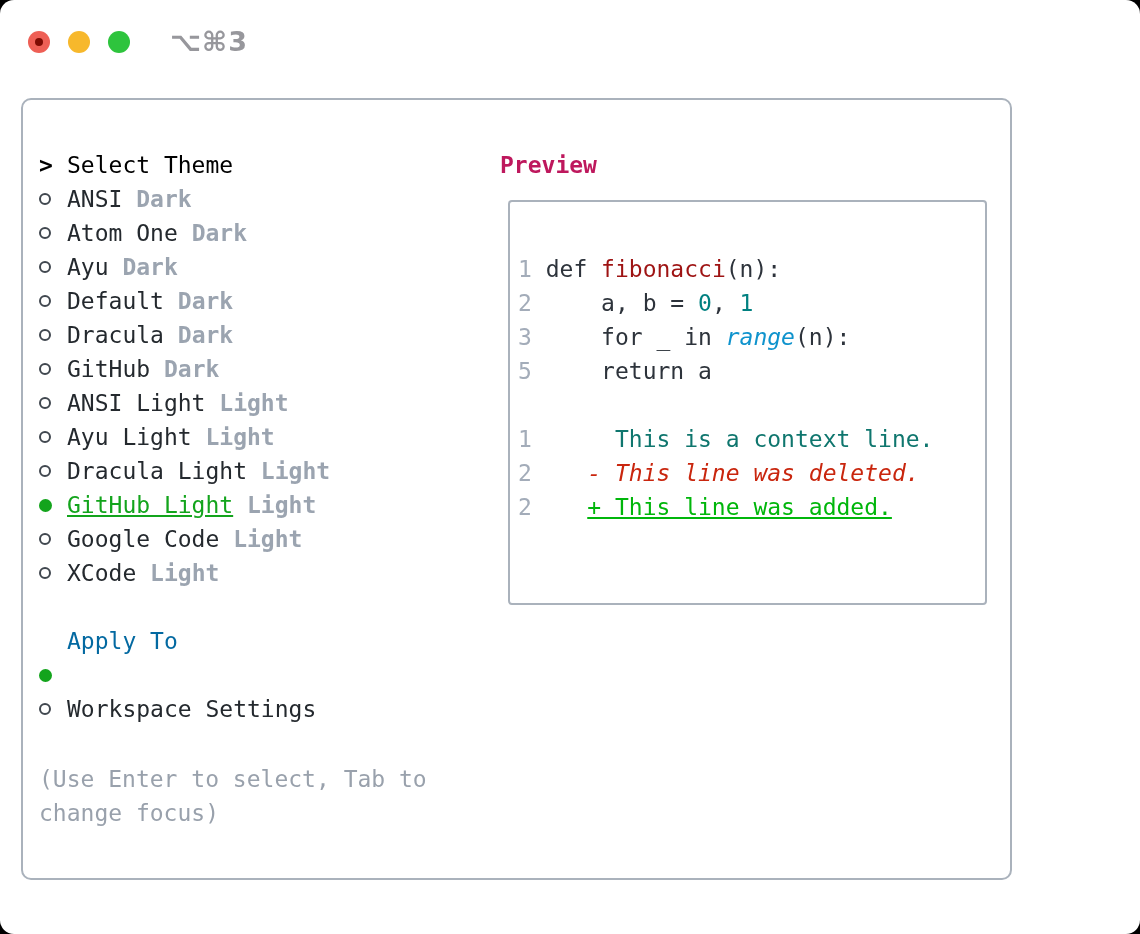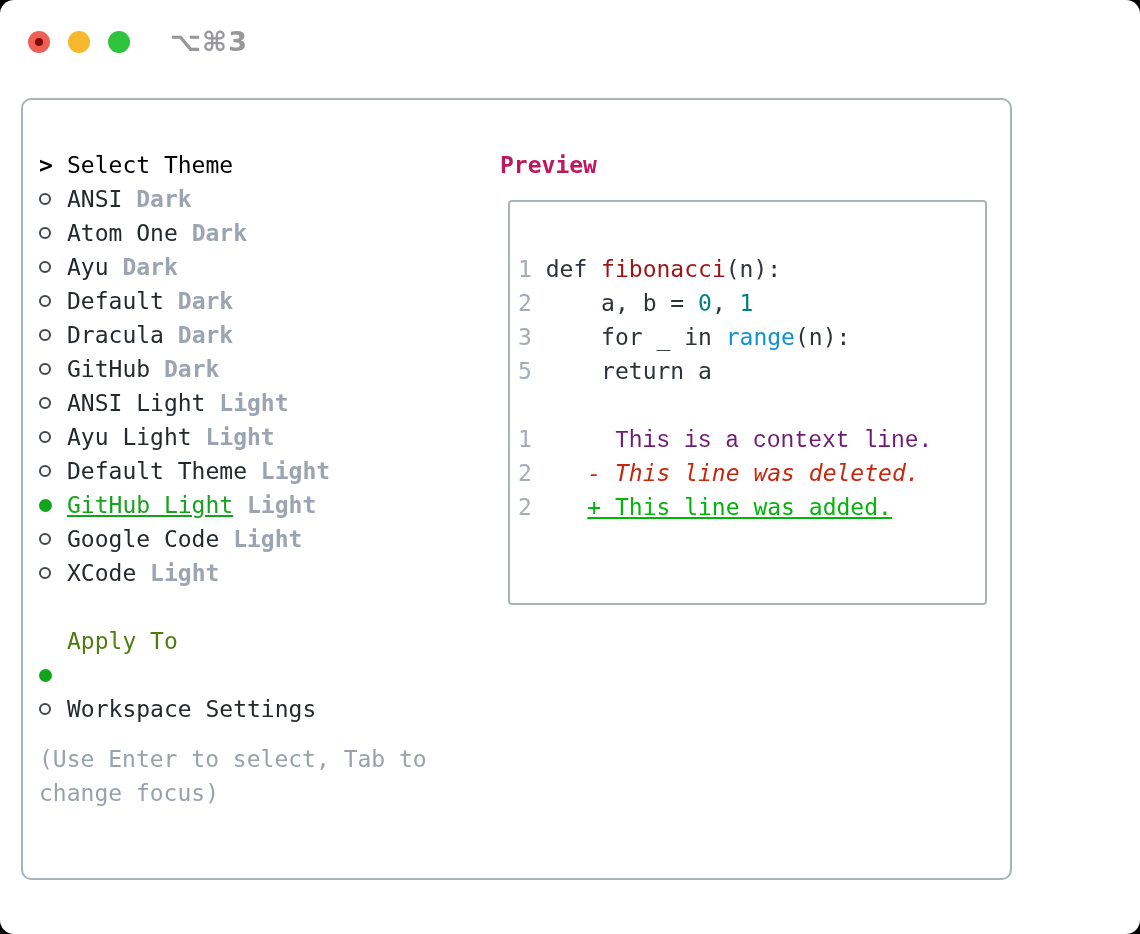--- a/index.html
+++ b/index.html
@@ -38,37 +38,37 @@
   
   .row { display:flex; align-items:center; height:34px; font-size:23px; color:#24292e; }
   .marker { width:28px; flex:none; display:flex; align-items:center; }
   .hdr-marker { font-weight:bold; color:#000; font-size:23px; }
   .radio { width:12px; height:12px; border-radius:50%; border:2px solid #40474f; box-sizing:border-box; }
   .radio.filled { width:13px; height:13px; border:none; background:var(--selection-green,#13a41c); }
   .row.header .name { font-weight:normal; color:#000; }
   .name.selected { color:var(--selection-green,#13a41c);text-decoration:underline; }
   .tag { color:var(--tag-gray,#9ba4b0); margin-left:1ch;font-weight:bold; }
   .spacer { height:34px; }
-  .apply-label { color:#4d7c0f; }
-  .hint { margin-top:16px; width:420px; font-size:23px; line-height:34px; color:#99a1ac; }
+  .apply-label { color:#0369a1; }
+  .hint { margin-top:36px; width:420px; font-size:23px; line-height:34px; color:#99a1ac; }
 
   
   .preview-title { font-size:23px; font-weight:bold; color:#be185d; height:34px; line-height:34px; }
   .preview-box {
     margin-left:8px; margin-top:18px; width:479px; height:405px;
     box-sizing:border-box; border:2px solid var(--border-gray,#aab2bc);
     border-radius:4px; padding:50px 0 0 8px; overflow:hidden; background:#fff;
   }
   .code-line { margin:0; height:34px; line-height:34px; font-size:23px; white-space:pre;
                font-family:inherit; color:#2d333b; }
   .lnum      { color:var(--line-number-gray,#a3acb9); }
   .c-func    { color:var(--function-red,#9e1313); }
   .c-num     { color:var(--number-teal,#008080); }
-  .c-builtin { color:var(--builtin-blue,#0f93cd); }
-  .c-context { color:#701a75;font-family:Liberation Mono, monospace; }
+  .c-builtin { color:var(--builtin-blue,#0f93cd);font-style:italic; }
+  .c-context { color:#0f766e; }
   .c-deleted { color:var(--deleted-red,#c9260e);font-style:italic; }
   .c-added   { color:var(--added-green,#00b60b);text-decoration:underline; }
 </style>
 </head>
 <body>
 
 <div class="window">
 
   <div class="titlebar">
     <button class="tl tl-close"></button>
@@ -139,21 +139,21 @@
             <span class="marker">
               <span class="radio"></span>
             </span>
             <span class="name">Ayu Light</span>
             <span class="tag">Light</span>
           </div>
           <div class="row item">
             <span class="marker">
               <span class="radio"></span>
             </span>
-            <span class="name">Default Theme</span>
+            <span class="name">Dracula Light</span>
             <span class="tag">Light</span>
           </div>
           <div class="row item">
             <span class="marker">
               <span class="radio filled"></span>
             </span>
             <span class="name selected">GitHub Light</span>
             <span class="tag">Light</span>
           </div>
           <div class="row item">

